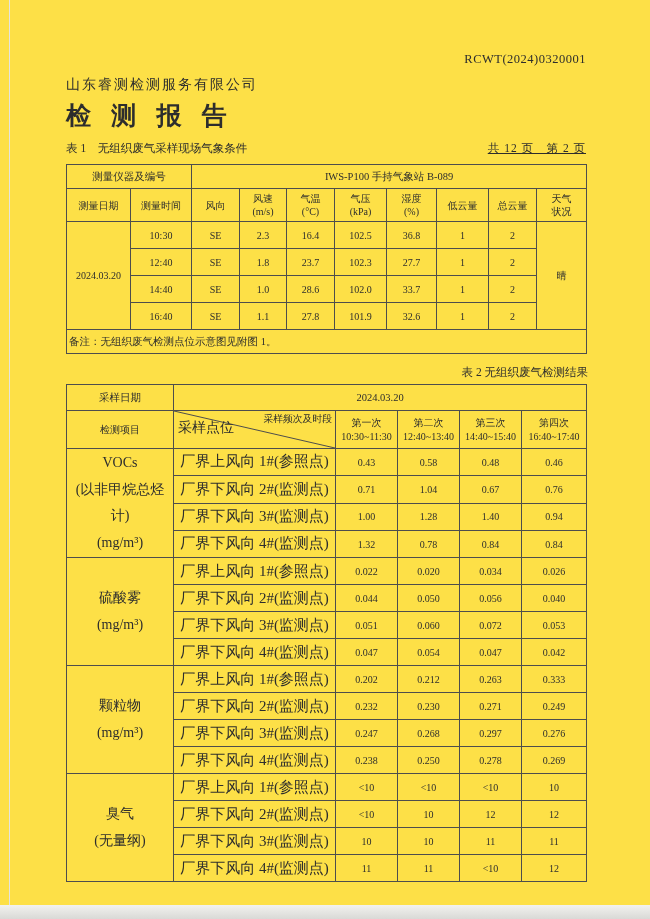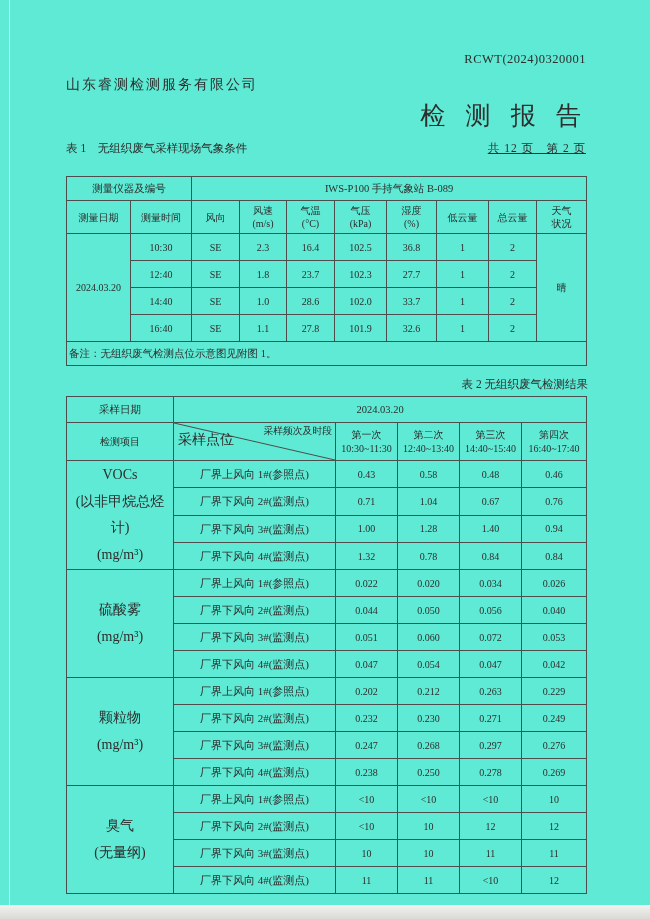--- a/index.html
+++ b/index.html
@@ -1,50 +1,50 @@
 <!DOCTYPE html>
 <html><head>
 <meta charset="utf-8">
 <style>
   html,body { margin:0; padding:0; background:#d8d8d6; }
   .scan {
     position:relative; width:650px; height:919px; margin:0 auto;
-    background:#5eead4; overflow:hidden;
+    background:#fde047; overflow:hidden;
     font-family:"Liberation Serif","DejaVu Serif",serif;
     color:#2d2d2d;
   }
   .edge-left { position:absolute; left:9px; top:0; width:1px; height:100%; background:#e3e3e0; }
   .edge-bottom { position:absolute; left:0; bottom:0; width:100%; height:14px;
     background:linear-gradient(to bottom,#f2f2ef,#d9d9d6); }
   .content { position:absolute; left:66px; top:52px; width:522px; }
 
   .report-no { text-align:right; font-size:12.5px; letter-spacing:0.5px; padding-right:2px; }
   .company   { font-size:14px; letter-spacing:2px; margin-top:9px; }
-  .title     { text-align:right; font-size:25px; font-weight:normal; letter-spacing:7px; margin-top:5px; }
+  .title     { text-align:left; font-size:25px; font-weight:bold; letter-spacing:7px; margin-top:5px; }
 
   .cap-row { position:relative; margin-top:9px; height:18px; font-size:11.5px; }
   .cap-row .cap { position:absolute; left:0; right:0; text-align:left; }
   .cap-row .pag { position:absolute; right:2px; top:0; letter-spacing:1px;text-decoration:underline; }
 
   table { border-collapse:collapse; table-layout:fixed; width:520px; }
   td { border:1px solid #4d4d4d; text-align:center; vertical-align:middle;
        font-size:10px; line-height:1.3; padding:1px 2px; overflow:hidden; }
 
-  .t1 { margin-top:17px; }
+  .t1 { margin-top:5px; }
   .t1 .r-inst td { height:21px; font-size:10.5px; }
   .t1 .r-head td { height:30px; }
   .t1 .r-data td { height:24px; }
   .t1 .r-note td { height:21px; text-align:left; font-size:10.5px; }
 
   .t2cap { text-align:right; font-size:11.5px; margin-top:11px; }
   .t2 { margin-top:4px; }
   .t2 .r-date td { height:23px; font-size:10.5px; }
   .t2 .r-head td { height:35px;text-align:center; }
   .t2 .r-data td { height:24px; }
-  .t2 .pt { font-size:11px; }
+  .t2 .pt { font-size:15px; }
 
   .diag { position:relative; padding:0; }
   .diag svg { position:absolute; left:0; top:0; width:100%; height:100%; }
   .diag .dtop { position:absolute; top:2px; right:3px; font-size:9.8px; }
   .diag .dbot { position:absolute; bottom:11px; left:4px; font-size:14px; }
 
   .grp div { line-height:1.9; font-size:14px; }
   .two-line div { line-height:1.35; }
 </style>
 </head>
@@ -269,21 +269,21 @@
 
       <tr class="r-data">
         <td rowspan="4" class="grp">
           <div>颗粒物</div>
           <div>(mg/m³)</div>
         </td>
         <td class="pt">厂界上风向 1#(参照点)</td>
         <td>0.202</td>
         <td>0.212</td>
         <td>0.263</td>
-        <td>0.229</td>
+        <td>0.333</td>
       </tr>
       <tr class="r-data">
         <td class="pt">厂界下风向 2#(监测点)</td>
         <td>0.232</td>
         <td>0.230</td>
         <td>0.271</td>
         <td>0.249</td>
       </tr>
       <tr class="r-data">
         <td class="pt">厂界下风向 3#(监测点)</td>

